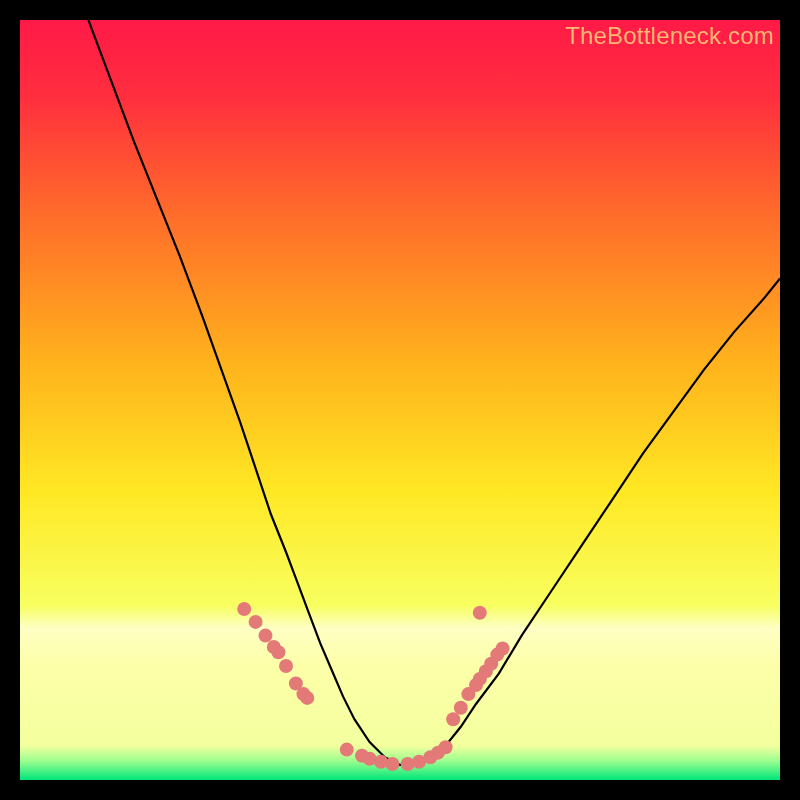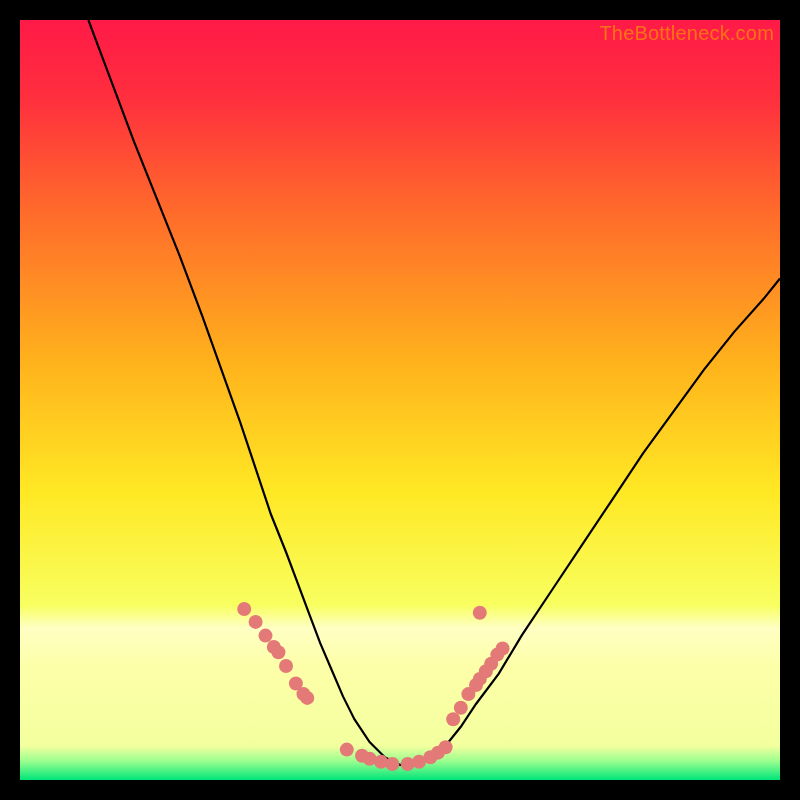--- a/index.html
+++ b/index.html
@@ -23,22 +23,22 @@
     position: absolute;
     left: 0;
     top: 0;
     width: 760px;
     height: 760px;
   }
   .watermark {
     position: absolute;
     top: 2px;
     right: 6px;
-    color: #f97316;
-    font-size: 20px;
+    color: #fdba74;
+    font-size: 24px;
     font-weight: 400;
     letter-spacing: 0.2px;
     z-index: 50;
   }
   svg { display: block; }
 </style>
 </head>
 <body>
 
 <div class="frame">

